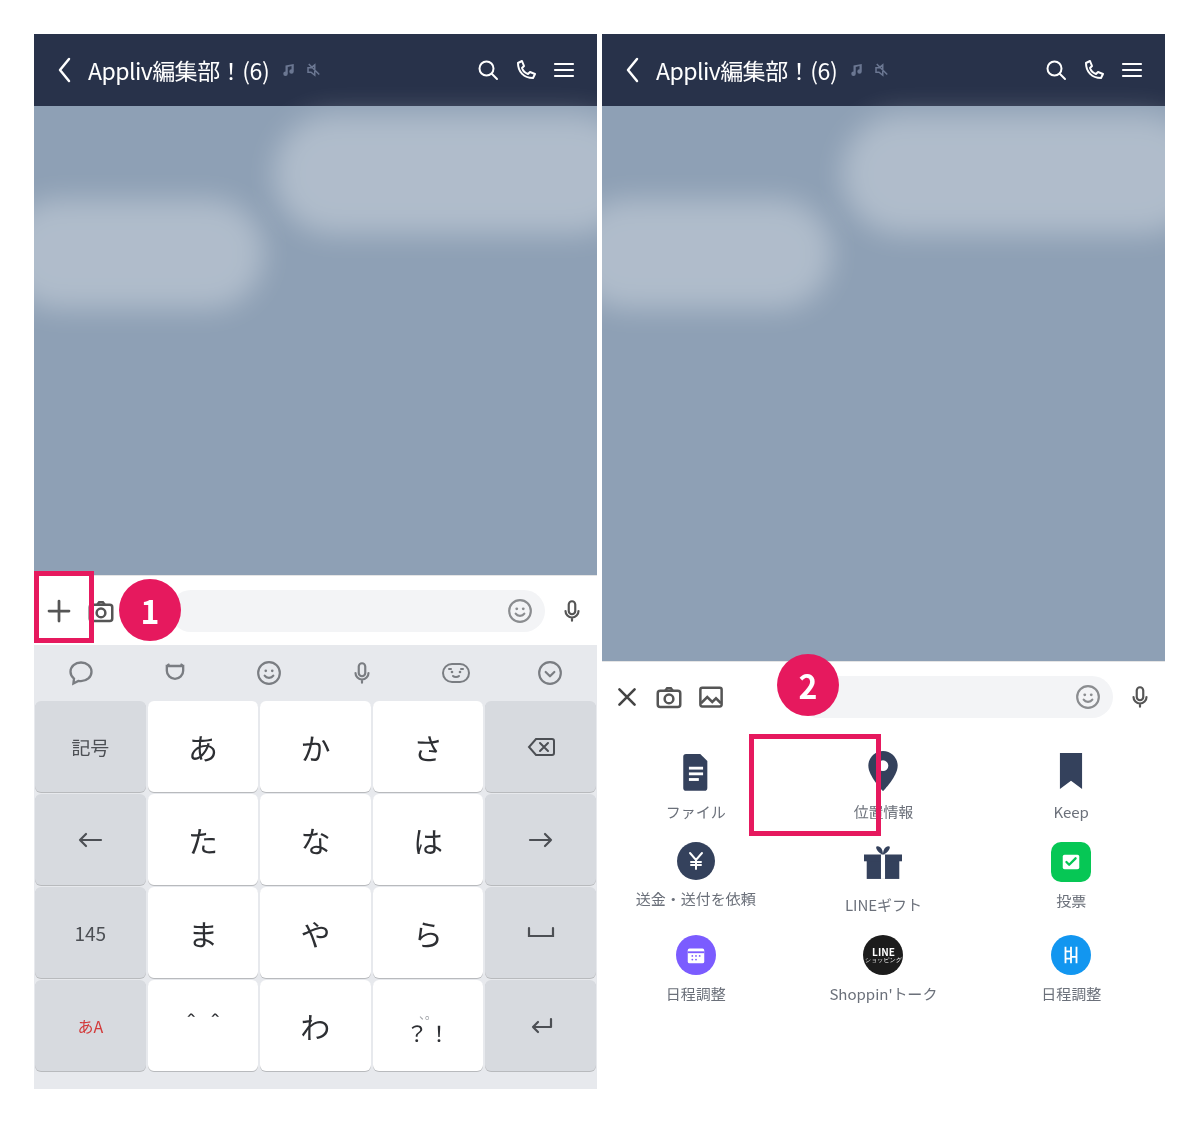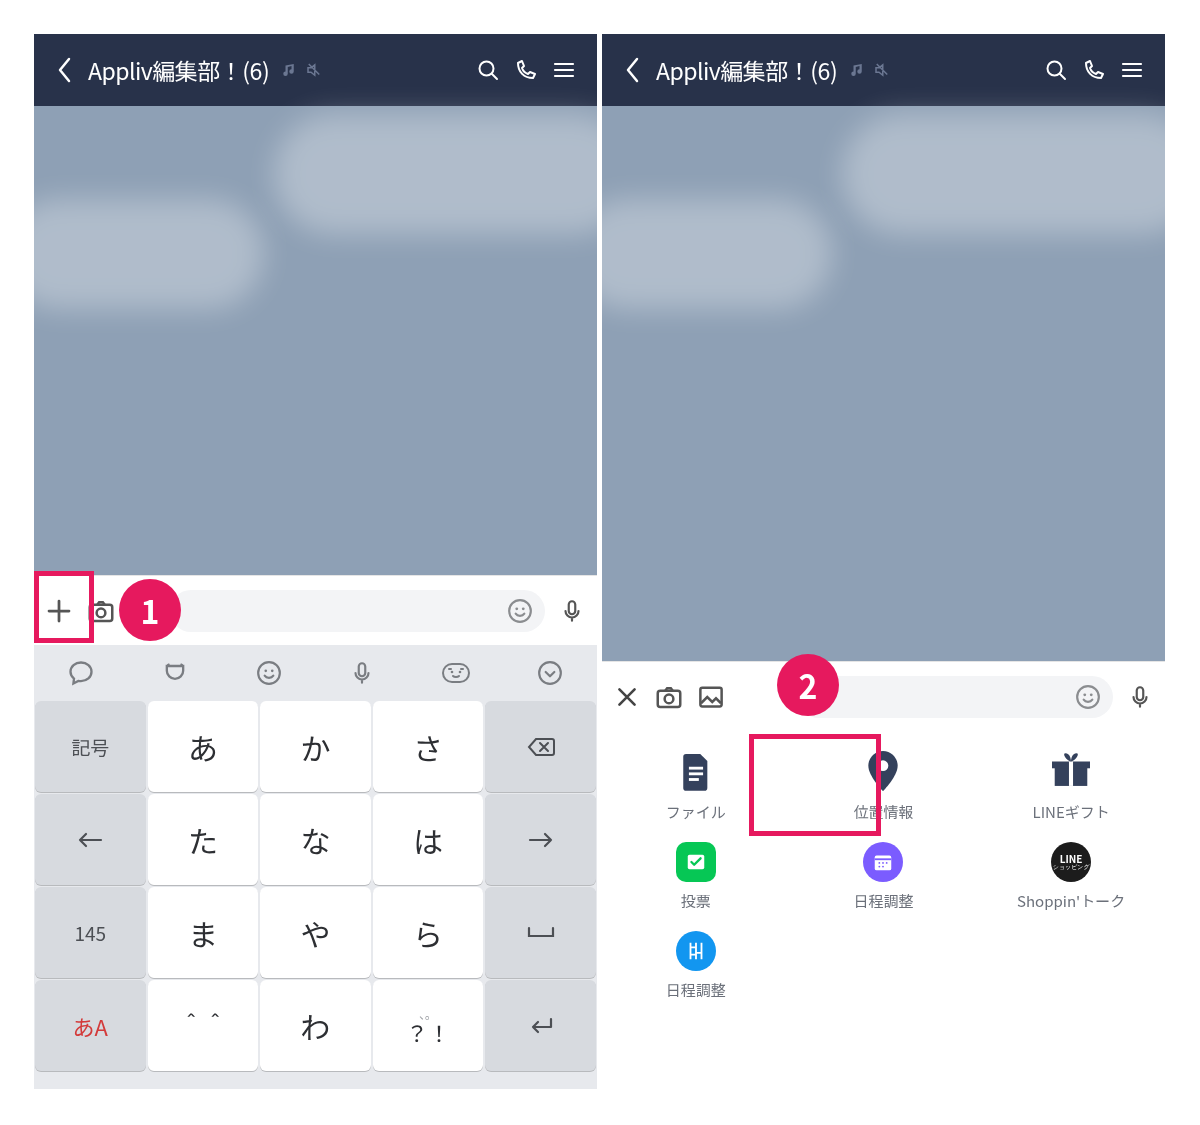--- a/index.html
+++ b/index.html
@@ -249,21 +249,21 @@
       <div class="key">ま</div>
       <div class="key">や</div>
       <div class="key">ら</div>
       <div class="key fn">
           <svg width="30" height="16" viewBox="0 0 30 16">
             <path d="M3 3v8h24V3" stroke="#4c4f54" stroke-width="2.2" fill="none" stroke-linecap="round"></path>
           </svg>
         </div>
     </div>
     <div class="krow">
-      <div class="key fn red" style="font-size:22px;">あA</div>
+      <div class="key fn red" style="font-size:16px;">あA</div>
       <div class="key" style="font-size:24px;">＾＾</div>
       <div class="key">わ</div>
       <div class="key">
         <div class="keystack">
             <span class="sup">、。</span>
             <span style="font-size:22px;">？！</span>
           </div>
       </div>
       <div class="key fn">
           <svg width="28" height="20" viewBox="0 0 28 20">
@@ -365,21 +365,37 @@
       </div>
       <div class="aitem">
         <div class="aicon">
             <svg width="32" height="40" viewBox="0 0 24 30" fill="#34415c">
               <path d="M12 0C6 0 1 5 1 11c0 8 11 19 11 19s11-11 11-19C23 5 18 0 12 0z"></path>
               <circle cx="12" cy="11" r="4" fill="#fff"></circle>
             </svg>
           </div>
         <div class="label">位置情報</div>
       </div>
-
+      <div class="aitem">
+        <div class="aicon">
+            <svg width="28" height="36" viewBox="0 0 20 26" fill="#34415c">
+              <path d="M2 0h16v26l-8-6-8 6V0z"></path>
+            </svg>
+          </div>
+        <div class="label">Keep</div>
+      </div>
+
+      <div class="aitem">
+        <div class="aicon circ" style="background:#34415c;width:38px;height:38px;">
+            <svg width="20" height="20" viewBox="0 0 20 20" fill="#fff">
+              <path d="M4 2l6 7 6-7M10 9v9M5 11h10M5 14h10" stroke="#fff" stroke-width="2" fill="none" stroke-linecap="round"></path>
+            </svg>
+          </div>
+        <div class="label">送金・送付を依頼</div>
+      </div>
       <div class="aitem">
         <div class="aicon">
             <svg width="38" height="36" viewBox="0 0 28 26" fill="#34415c">
               <rect x="2" y="10" width="24" height="14"></rect>
               <rect x="0" y="6" width="28" height="5"></rect>
               <rect x="12.5" y="6" width="3" height="18" fill="#fff"></rect>
               <path d="M14 6C11 6 7 0 10 0s4 4 4 6zm0 0c3 0 7-6 4-6s-4 4-4 6z"></path>
             </svg>
           </div>
         <div class="label">LINEギフト</div>

